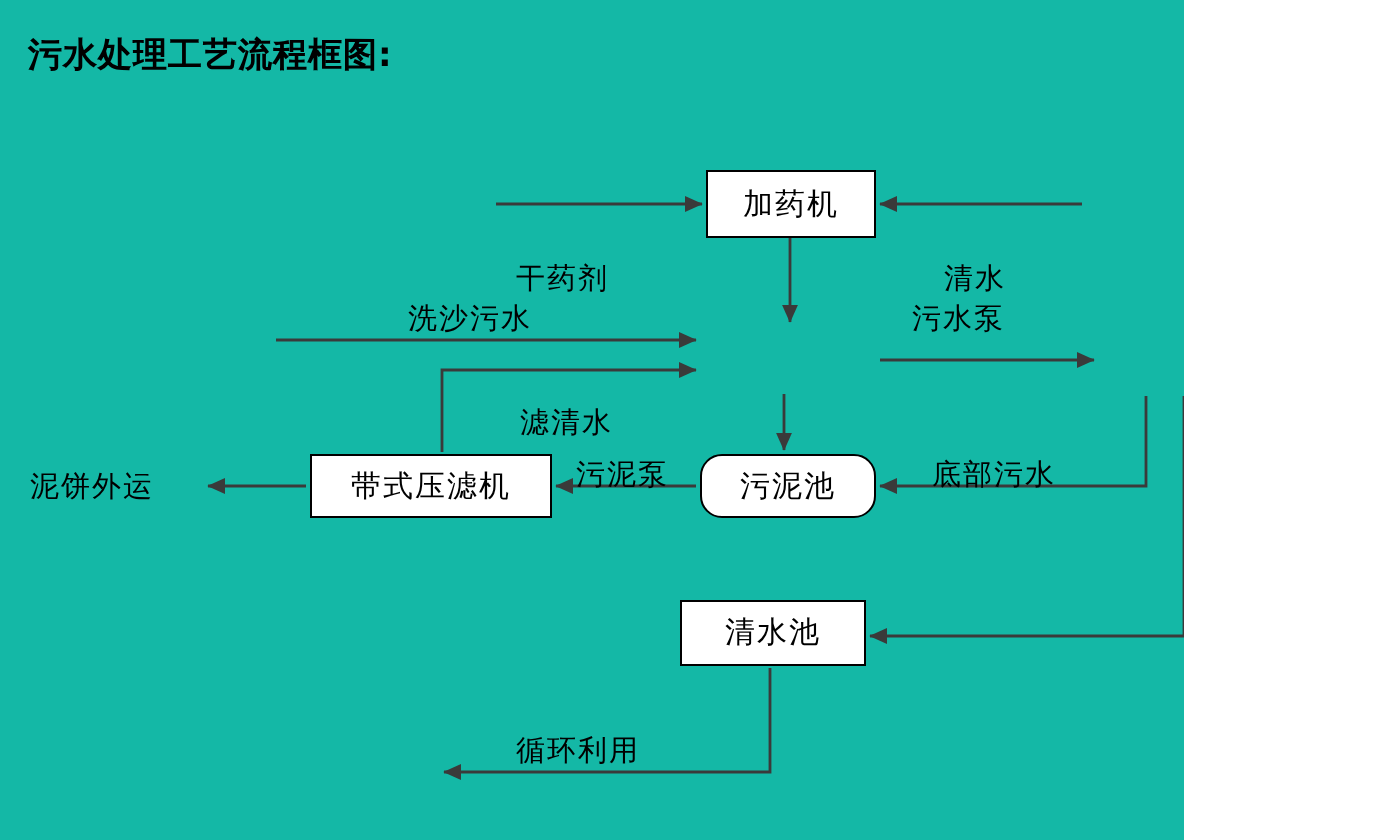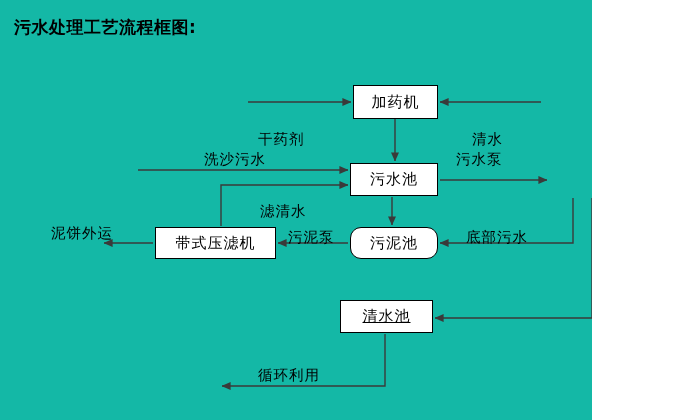--- a/index.html
+++ b/index.html
@@ -107,48 +107,45 @@
       <path d="M153,243 L104,243" marker-end="url(#arrowL)"></path>
 
       <path d="M385,334 L385,386 L222,386" marker-end="url(#arrowL)"></path>
     </g>
   </svg>
 
   <div class="node-box" style="left:353px; top:85px; width:85px; height:34px;">
     <span>加药机</span>
   </div>
 
-  <div class="node-box" style="left:350px; top:163px; width:88px; height:33px;">
-    <span>污水池</span>
-  </div>
 
 
   <div class="node-box" style="left:155px; top:227px; width:121px; height:32px;">
     <span>带式压滤机</span>
   </div>
 
   <div class="node-box" style="left:350px; top:227px; width:88px; height:32px;border-radius:11px;">
     <span>污泥池</span>
   </div>
 
-  <div class="node-box" style="left:340px; top:300px; width:93px; height:33px;text-decoration:underline;">
+  <div class="node-box" style="left:340px; top:300px; width:93px; height:33px;">
     <span>清水池</span>
   </div>
 
   <div class="edge-label" style="left:258px; top:82px;margin-top:48px;">干药剂</div>
 
   <div class="edge-label" style="left:472px; top:82px;margin-top:48px;">清水</div>
 
   <div class="edge-label" style="left:172px; top:150px;margin-left:32px;">洗沙污水</div>
 
   <div class="edge-label" style="left:260px; top:202px;">滤清水</div>
 
   <div class="edge-label" style="left:456px; top:150px;">污水泵</div>
 
   <div class="edge-label" style="left:288px; top:228px;">污泥泵</div>
 
   <div class="edge-label" style="left:466px; top:228px;">底部污水</div>
 
-  <div class="free-label" style="left:15px; top:224px;margin-left:36px;">泥饼外运</div>
+  <div class="free-label" style="left:15px; top:234px;">泥饼外运</div>
 
   <div class="free-label" style="left:258px; top:366px;">循环利用</div>
 
 </div>
 
 </body></html>

